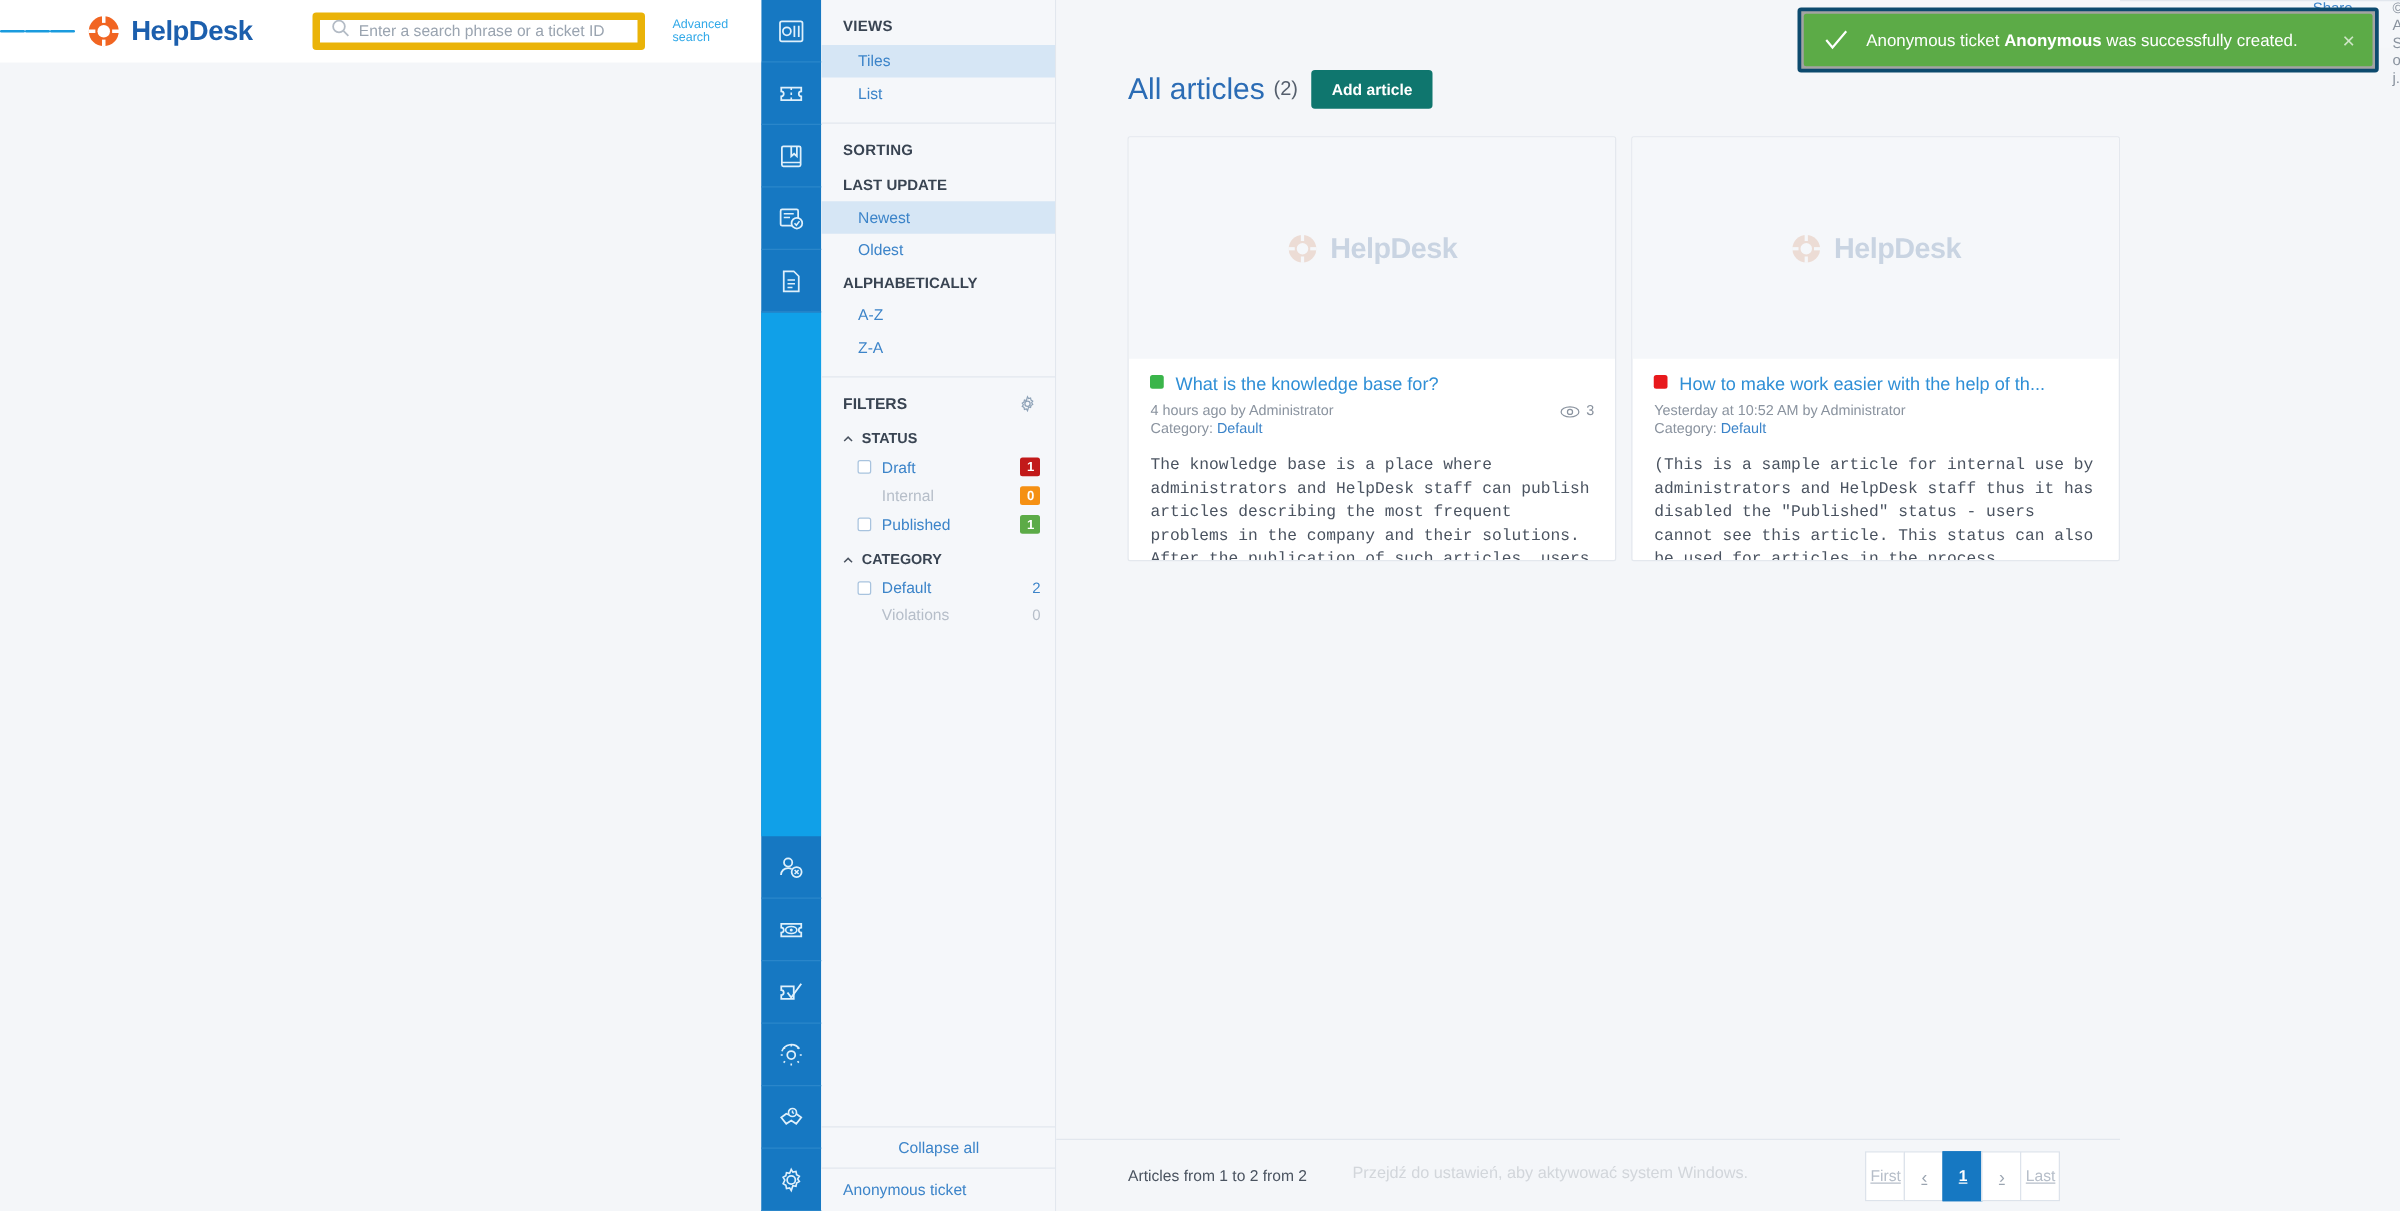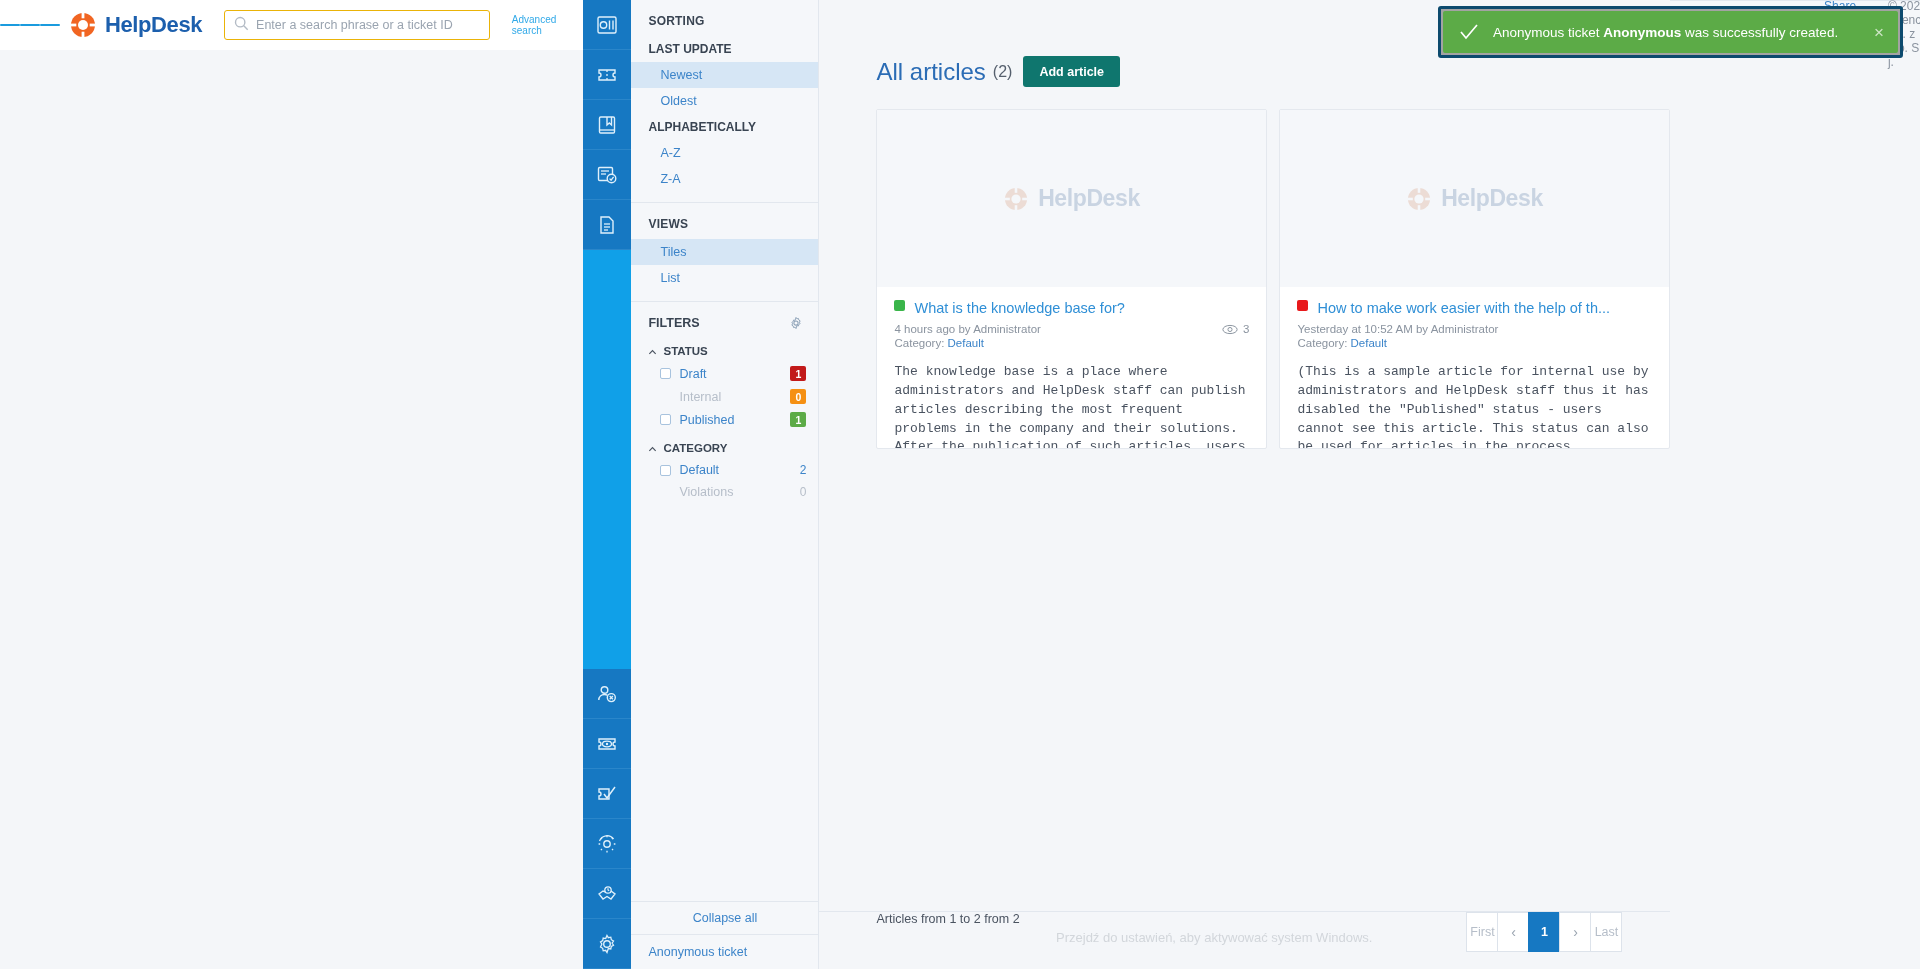--- a/index.html
+++ b/index.html
@@ -15,21 +15,21 @@
   .header {
     height: 50px; background: #ffffff; display: flex; align-items: center;
     flex: 0 0 50px; position: relative; z-index: 5;
   }
   .hamburger { width: 60px; height: 50px; display: flex; align-items: center; justify-content: center; cursor: pointer; }
   .hamburger span { display: block; width: 20px; height: 2px; background: #1a9bde; margin: 2.5px 0; border-radius: 1px; }
   .brand { display: flex; align-items: center; gap: 9px; margin-left: 10px; width: 140px; }
   .brand-text { color: #1c5fad; font-size: 22px; font-weight: bold; letter-spacing: -0.4px; }
   .lifering { width: 26px; height: 26px; }
   .search-box {
-    margin-left: 22px; width: 285px; height: 30px; border: 1px solid #eab308; border-radius: 3px;
+    margin-left: 48px; width: 285px; height: 30px; border: 6px solid #eab308; border-radius: 3px;
     display: flex; align-items: center; padding: 0 9px; background: #fff;
   }
   .search-box svg { flex: 0 0 15px; }
   .search-box input {
     border: none; outline: none; flex: 1; font-size: 12.5px; color: #333;
     font-family: "Liberation Sans", sans-serif; margin-left: 7px; background: transparent;
   }
   .search-box input::placeholder { color: #9aa4b0; }
   .adv-search { margin-left: 22px; color: #31a9e8; font-size: 10px; cursor: pointer; }
 
@@ -137,29 +137,29 @@
   .card-title { color: #2f8fd6; font-size: 14.5px; white-space: nowrap; overflow: hidden; }
   .card-meta-row { display: flex; align-items: center; justify-content: space-between; }
   .card-meta { color: #8a939f; font-size: 11.5px; }
   .views { display: flex; align-items: center; gap: 5px; color: #8a939f; font-size: 11.5px; }
   .card-cat { color: #8a939f; font-size: 11.5px; margin-top: 2px; }
   .card-cat a { color: #3c84c9; }
   .card-excerpt { color: #4a5360; font-size: 13px; line-height: 1.45; margin-top: 14px; font-family: Liberation Mono, monospace; }
 
   
   .main-foot {
-    border-top: 1px solid #e2e7ee; height: 58px; display: flex; align-items: flex-start;
+    border-top: 1px solid #e2e7ee; height: 58px; display: flex; align-items: center;
     justify-content: space-between; padding: 0 48px 0 57px; flex: 0 0 58px; margin-top: 12px;
   }
   .foot-count { color: #4a5360; font-size: 12.5px; }
   .pager { display: flex; align-items: center; }
   .pg {
     min-width: 32px; height: 40px; border: 1px solid #dde3eb; background: #fff; display: flex;
     align-items: center; justify-content: center; color: #b6bec9; font-size: 12.5px;
-    margin-left: -1px; cursor: pointer;
+    margin-left: -1px; cursor: pointer; text-decoration: underline;
   }
   .pg.cur { background: #1678c2; color: #fff; border-color: #1678c2; font-weight: bold; }
   .pg.arrow { color: #9aa4b0; font-size: 14px; }
 
   
   .bottombar {
     height: 38px; flex: 0 0 38px; background: #f5f7fa; border-top: 1px solid #e2e7ee;
     display: flex; align-items: center; justify-content: flex-end; padding-right: 23px;
     font-size: 12px; gap: 0;
   }
@@ -306,33 +306,33 @@
             <circle cx="11" cy="11" r="3.3" fill="none" stroke="#dff0fb" stroke-width="1.4"></circle>
             <path d="M11 2.5l1.3 2.2 2.5-.5.5 2.5 2.2 1.3-1.4 2.1 1.4 2.1-2.2 1.3-.5 2.5-2.5-.5L11 19.5l-1.3-2.2-2.5.5-.5-2.5-2.2-1.3L5.9 11 4.5 8.9l2.2-1.3.5-2.5 2.5.5z" fill="none" stroke="#dff0fb" stroke-width="1.3"></path>
           </svg>
       </div>
     </div>
 
     <div class="leftpanel">
       <div class="lp-scroll">
 
         <div class="lp-section">
+          <div class="lp-head">VIEWS</div>
+          <div class="lp-item sel">Tiles</div>
+          <div class="lp-item">List</div>
+        </div>
+
+        <div class="lp-section">
           <div class="lp-head">SORTING</div>
           <div class="lp-sub">LAST UPDATE</div>
           <div class="lp-item sel">Newest</div>
           <div class="lp-item">Oldest</div>
           <div class="lp-sub">ALPHABETICALLY</div>
           <div class="lp-item">A-Z</div>
           <div class="lp-item">Z-A</div>
-        </div>
-
-        <div class="lp-section">
-          <div class="lp-head">VIEWS</div>
-          <div class="lp-item sel">Tiles</div>
-          <div class="lp-item">List</div>
         </div>
 
         <div>
           <div class="filters-head">
             <span class="filters-title">FILTERS</span>
             <span class="gear-sm">
               <svg viewBox="0 0 16 16" width="14" height="14">
                   <circle cx="8" cy="8" r="2.4" fill="none" stroke="#8fa3b8" stroke-width="1.2"></circle>
                   <path d="M8 1.6l1 1.6 1.8-.4.4 1.8 1.6 1-1 1.5 1 1.5-1.6 1-.4 1.8-1.8-.4L8 14.4l-1-1.6-1.8.4-.4-1.8-1.6-1 1-1.5-1-1.5 1.6-1 .4-1.8 1.8.4z" fill="none" stroke="#8fa3b8" stroke-width="1.1"></path>
                 </svg>

